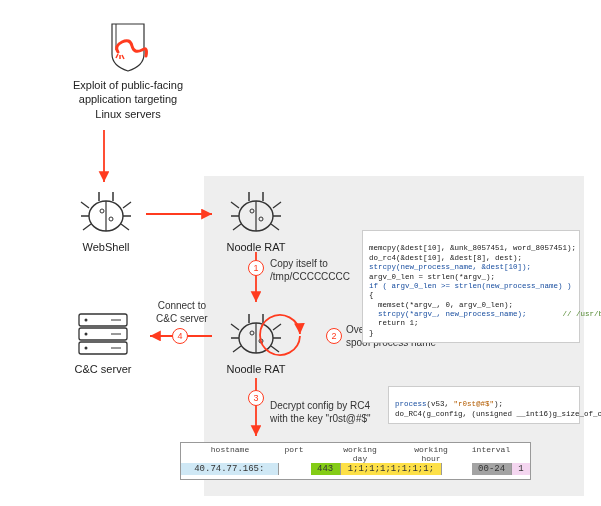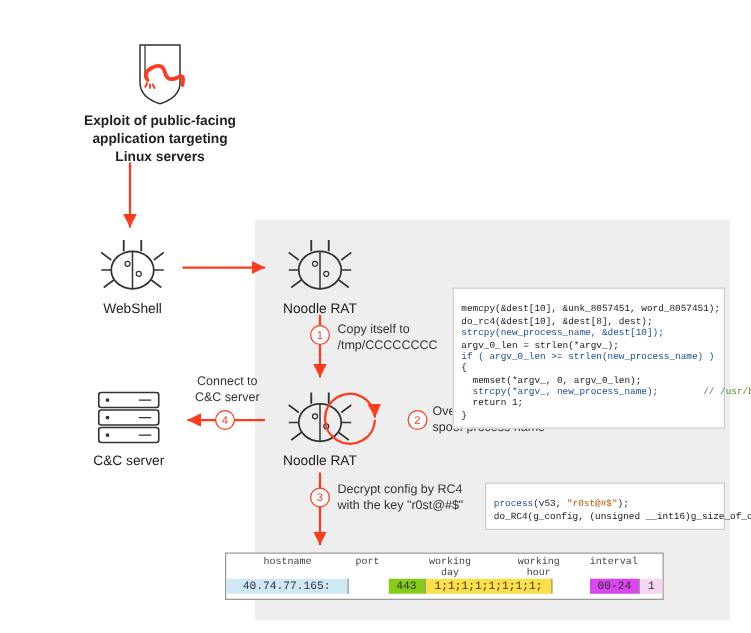--- a/index.html
+++ b/index.html
@@ -81,34 +81,34 @@
   .config-row { display: flex; }
   .config-row > div {
     border-right: 1px solid #999;
     padding: 1px 4px;
     text-align: center;
   }
   .config-row > div:last-child { border-right: none; }
   .c-host { background: #cfe8f5; width: 98px; }
   .c-port { background: #84cc16; width: 30px; margin-left: 32px; }
   .c-day  { background: #fde047; width: 102px; }
-  .c-hour { background: #d946ef; width: 40px; margin-left: 30px; }
+  .c-hour { background: #a3a3a3; width: 40px; margin-left: 30px; }
   .c-int  { background: #f4d6f0; width: 18px; }
   .h-host { width: 98px; }
   .h-port { width: 30px; }
   .h-day  { width: 102px; }
   .h-hour { width: 40px; }
   .h-int  { width: 40px; margin-left: 20px; }
 </style>
 </head>
 <body>
 
 <div class="greybox"></div>
 
-<div class="node" style="left:58px; top:30px; width:140px;font-weight:bold;">
+<div class="node" style="left:58px; top:18px; width:140px;">
   <svg class="icon-svg" width="52" height="56" viewBox="0 0 52 56">
     <path d="M10 6 L42 6 L42 36 Q42 48 26 53 Q10 48 10 36 Z" fill="none" stroke="#333" stroke-width="1.2"></path>
     <path d="M14 6 L14 32" stroke="#333" stroke-width="1"></path>
     <path d="M16 34 Q12 28 20 24 Q28 20 30 28 Q32 36 40 32 Q46 28 44 38" fill="none" stroke="#ff3b1f" stroke-width="3" stroke-linecap="round"></path>
     <path d="M16 36 L14 40 M18 37 L18 41 M20 37 L22 41" stroke="#ff3b1f" stroke-width="1.5"></path>
   </svg>
   <div class="node-label" style="white-space:pre-line;">Exploit of public-facing
 application targeting
 Linux servers</div>
 </div>
@@ -192,21 +192,21 @@
 
 <div class="step-circle" style="left:248px; top:260px;"><span>1</span></div>
 <div class="annot" style="left:270px; top:258px; white-space:pre-line;">Copy itself to
 /tmp/CCCCCCCC</div>
 
 <div class="step-circle" style="left:326px; top:328px;"><span>2</span></div>
 <div class="annot" style="left:346px; top:324px; white-space:pre-line;">Overwrite "argv" to
 spoof process name</div>
 
 <div class="step-circle" style="left:248px; top:390px;"><span>3</span></div>
-<div class="annot" style="left:270px; top:386px; white-space:pre-line;">Decrypt config by RC4
+<div class="annot" style="left:270px; top:400px; white-space:pre-line;">Decrypt config by RC4
 with the key "r0st@#$"</div>
 
 <div class="step-circle" style="left:172px; top:328px;"><span>4</span></div>
 <div class="annot" style="left:156px; top:300px; white-space:pre-line; text-align:center;">Connect to
 C&amp;C server</div>
 
 <div class="code-box" style="left:362px; top:230px; width:218px;">
 <span>memcpy(&amp;dest[10], &amp;unk_8057451, word_8057451);</span>
 <span>do_rc4(&amp;dest[10], &amp;dest[8], dest);</span>
 <span class="code-kw">strcpy(new_process_name, &amp;dest[10]);</span>

